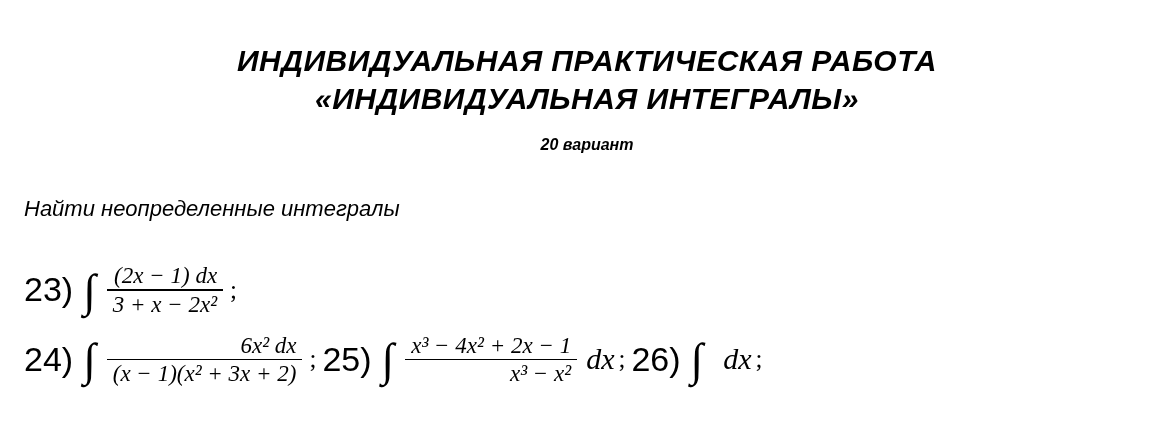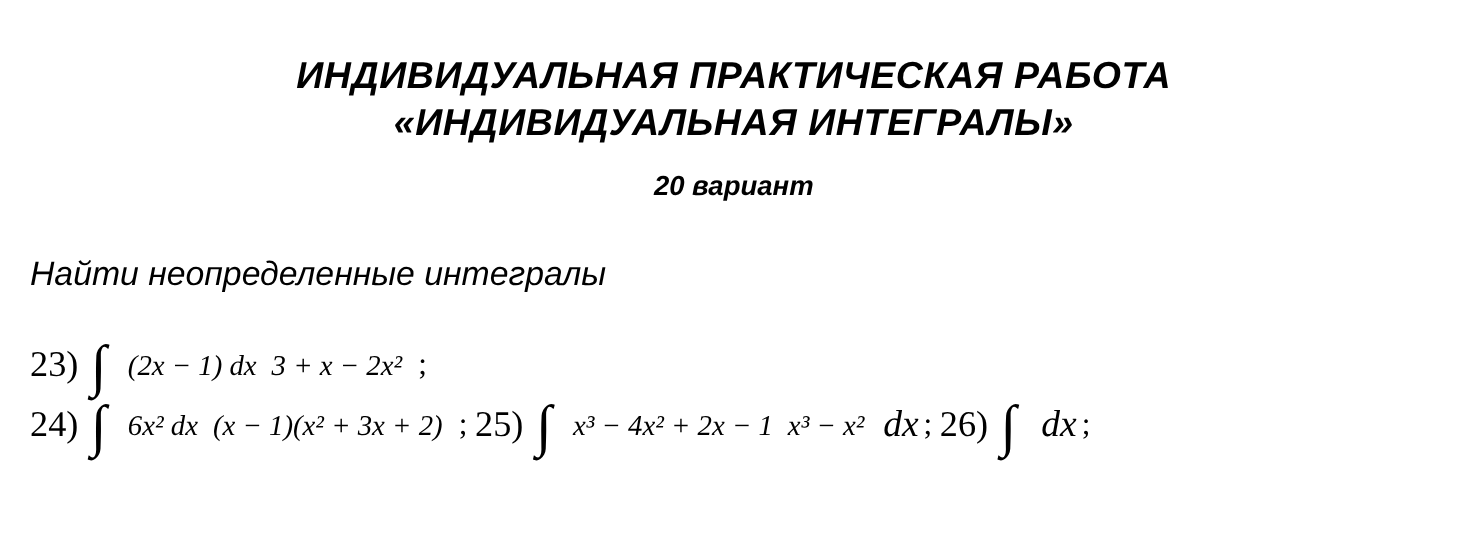--- a/index.html
+++ b/index.html
@@ -32,28 +32,28 @@
     font-weight: bold;
     font-style: italic;
     font-size: 30px;
     line-height: 38px;
     letter-spacing: 0.5px;
   }
   .variant {
     font-family: "Liberation Sans", sans-serif;
     font-weight: bold;
     font-style: italic;
-    font-size: 22px;
+    font-size: 16px;
     text-align: center;
     margin-top: 18px;
   }
   .instruction {
     font-family: "Liberation Sans", sans-serif;
     font-style: italic;
-    font-size: 27px;
+    font-size: 22px;
     margin-top: 42px;
     margin-left: 24px;
   }
 
   .problems {
     margin-top: 40px;
     margin-left: 24px;
   }
 
   .row {
@@ -63,38 +63,38 @@
   }
   .row.row1 { margin-bottom: 14px; }
 
   .item {
     display: flex;
     align-items: center;
     white-space: nowrap;
   }
 
   .num {
-    font-family: Liberation Serif, serif;
-    font-size: 29px;
+    font-family: Liberation Sans, sans-serif;
+    font-size: 34px;
     margin-right: 10px;
   }
 
   .intsign {
     font-family: "Liberation Serif", serif;
     font-size: 46px;
     line-height: 34px;
     font-style: normal;
     margin-right: 8px;
     position: relative;
     top: 1px;
   }
 
   .frac {
     display: inline-flex;
-    flex-direction: row;
+    flex-direction: column;
     align-items: flex-end;
     vertical-align: middle;
     margin: 0 3px;
   }
   .frac .numer,
   .frac .denom {
     padding: 0 6px;
     font-family: "Liberation Serif", serif;
     font-size: 23px;
     font-style: italic;

